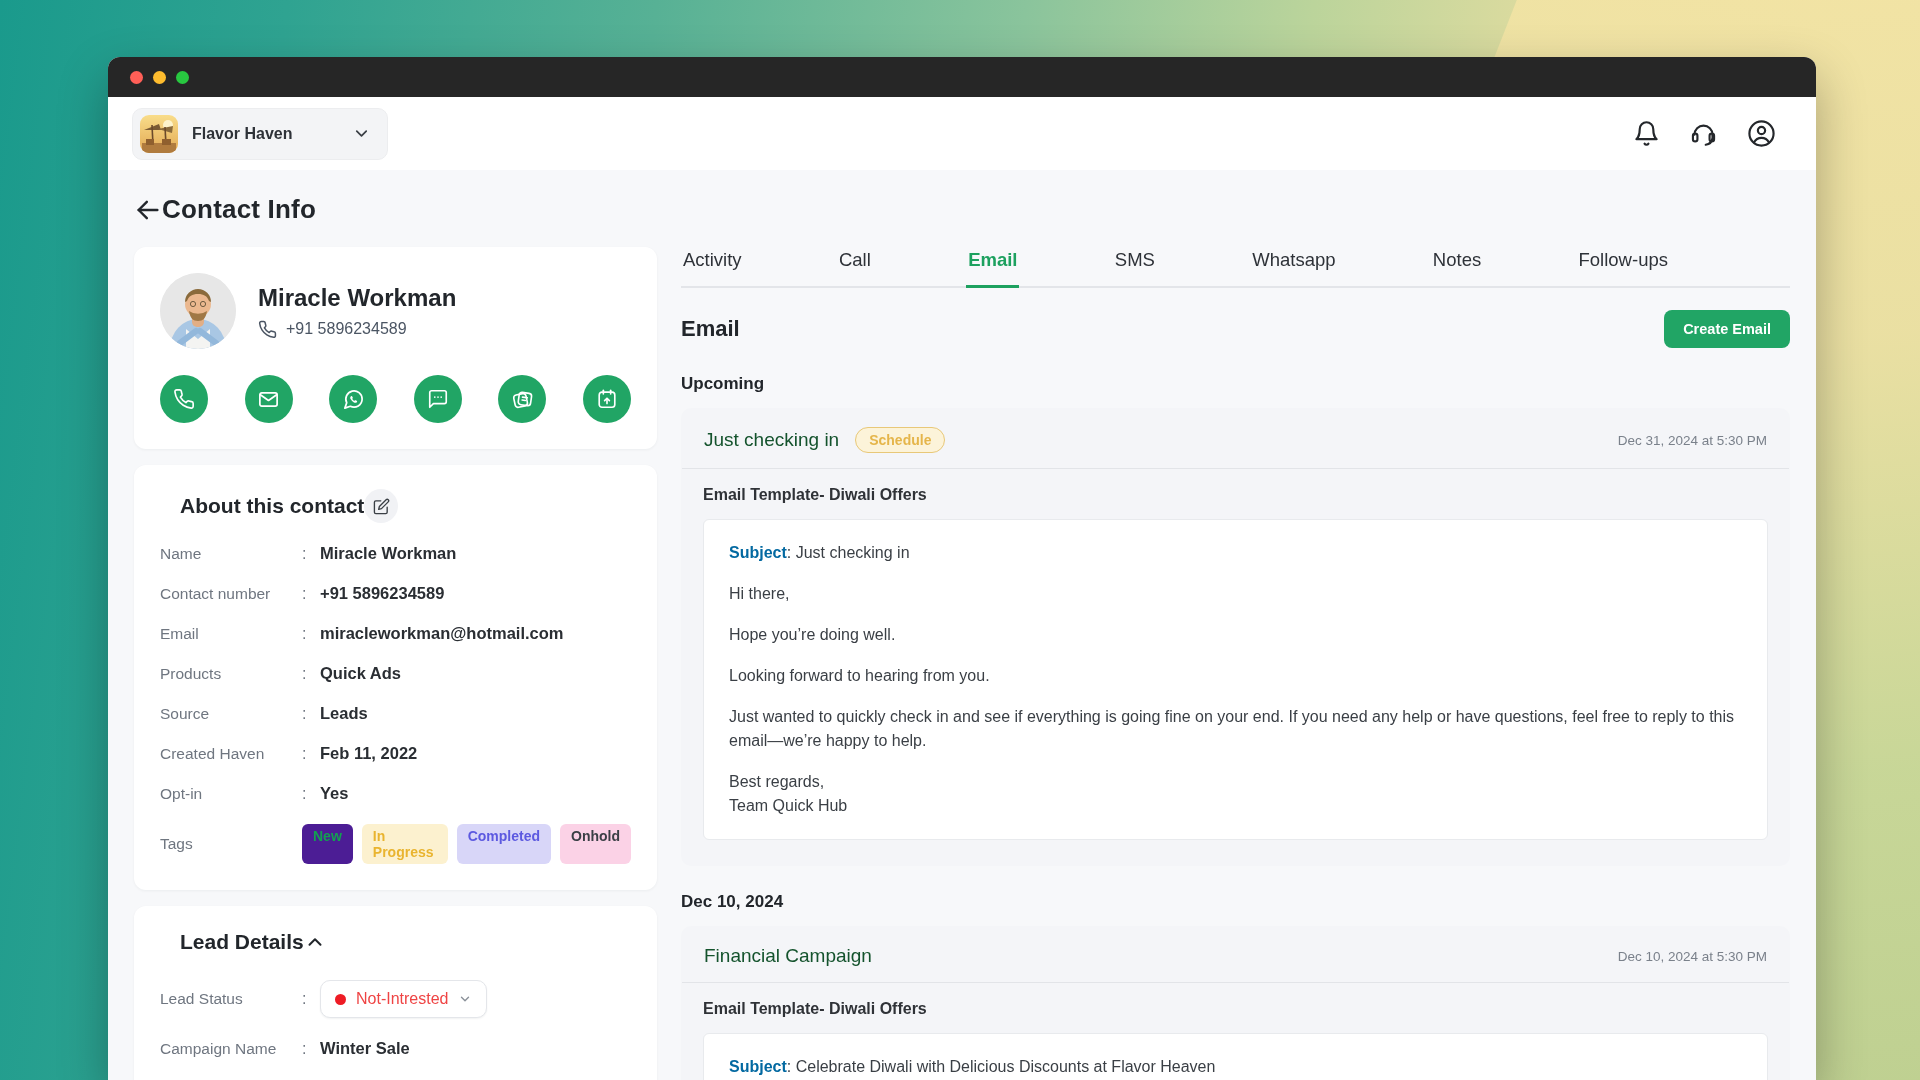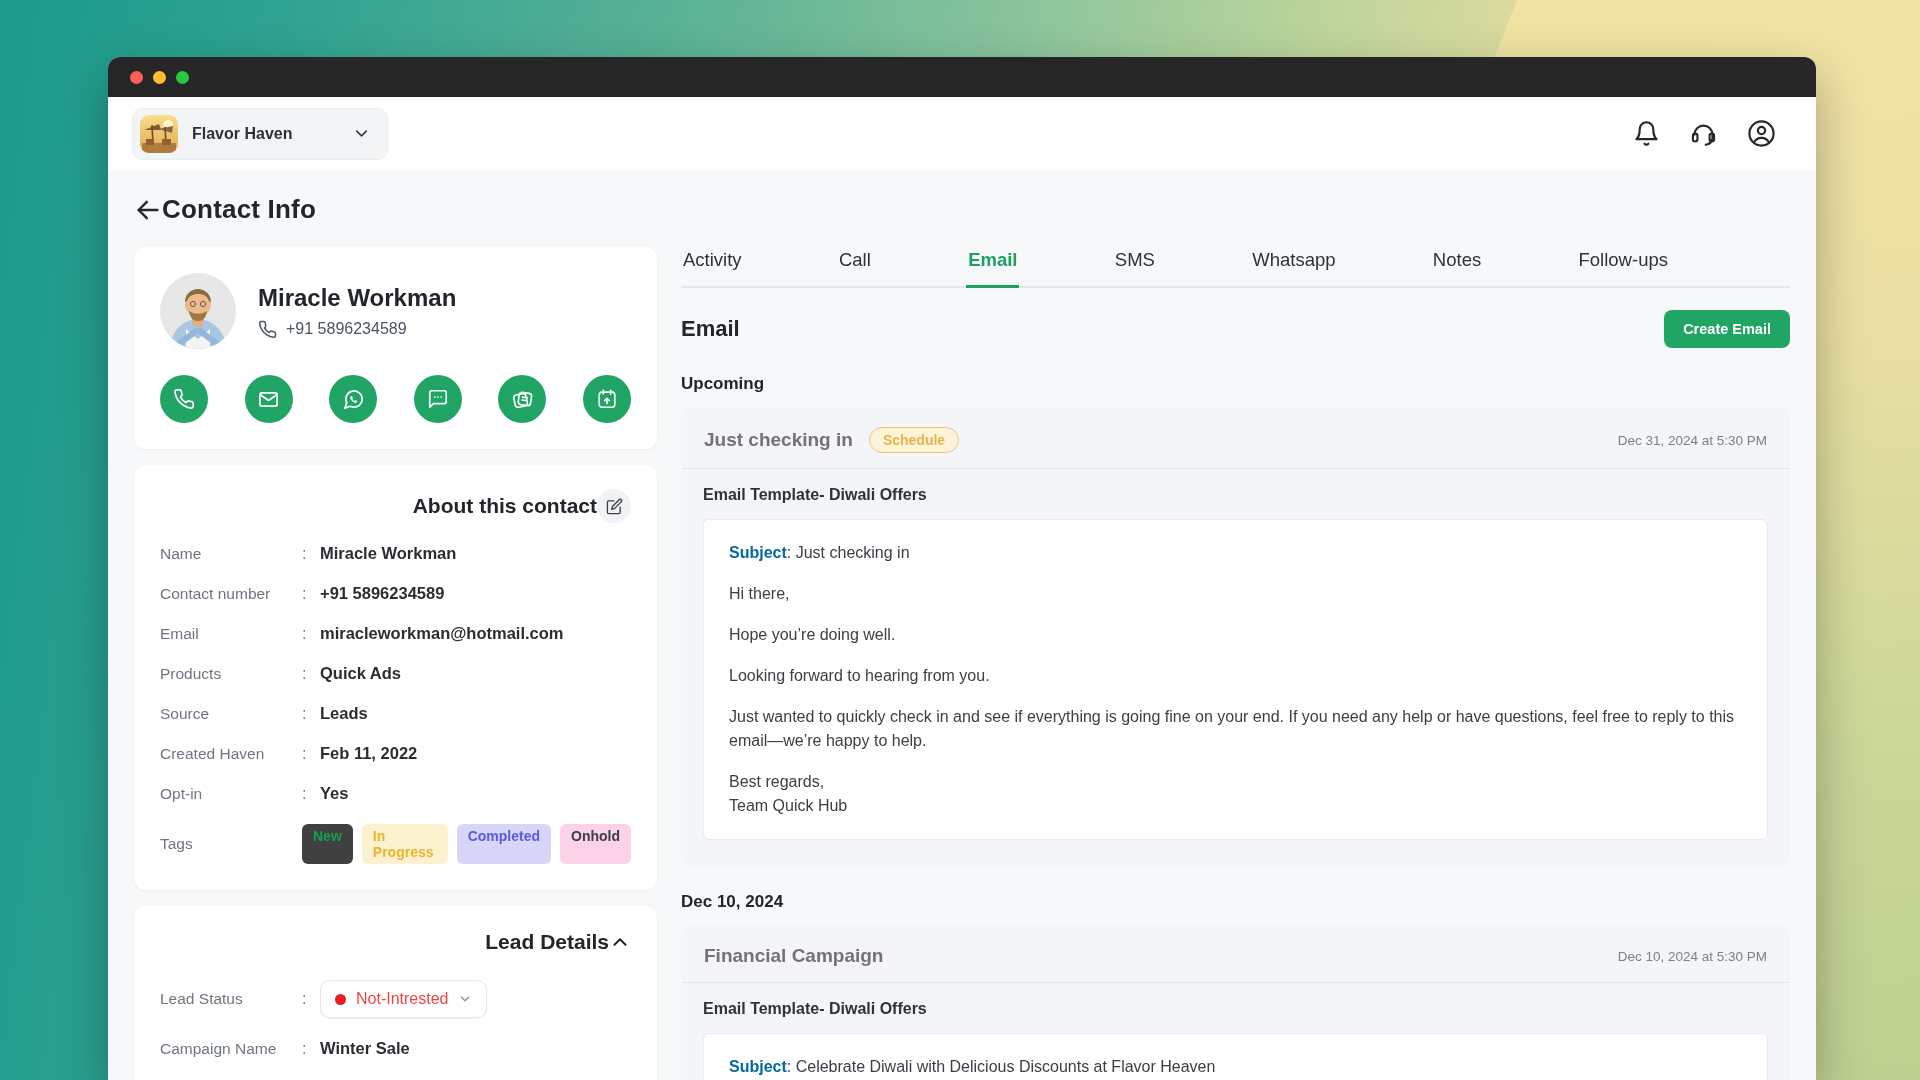--- a/index.html
+++ b/index.html
@@ -43,48 +43,48 @@
   
   .profile-card { padding:26px; margin-bottom:16px; }
   .profile-top { display:flex; align-items:center; gap:22px; }
   .avatar { width:76px; height:76px; border-radius:50%; overflow:hidden; background:#E9E9E9; flex:none; }
   .p-name { font-size:24px; font-weight:700; color:#22262B; }
   .p-phone { display:flex; align-items:center; gap:9px; margin-top:8px; color:#4B5563; font-size:16px; }
   .actions { display:flex; justify-content:space-between; margin-top:26px; }
   .act-btn { width:48px; height:48px; border-radius:50%; background:#21A565; display:flex; align-items:center; justify-content:center; color:#fff; cursor:pointer; border:none; }
   
   .info-card { padding:24px 26px 26px; margin-bottom:16px; }
-  .card-title-row { display:flex; align-items:center; justify-content:flex-end;margin-left:20px; }
+  .card-title-row { display:flex; align-items:center; justify-content:flex-start;margin-left:20px; }
   .card-title { font-size:21px; font-weight:700; color:#22262B; }
   .edit-btn { width:34px; height:34px; border-radius:50%; background:#F1F2F5; display:flex; align-items:center; justify-content:center; color:#3A3F45; cursor:pointer; border:none; }
   .irow { display:flex; align-items:center; margin-top:21px; font-size:16px; }
   .ilabel { width:142px; flex:none; color:#6F7680; font-size:15.5px; }
   .icolon { width:18px; flex:none; color:#6F7680; }
   .ivalue { color:#2A2E33; font-weight:600; font-size:16.5px; }
   .tags { display:flex; gap:9px; }
   .tag { font-size:14px; font-weight:600; padding:4px 11px; border-radius:6px; }
-  .tag.new { background:#404040; color:#12A150; }
+  .tag.new { background:#4c1d95; color:#12A150; }
   .tag.progress { background:#FCF1CF; color:#E9B42F; }
   .tag.completed { background:#D8D6F8; color:#5C59E0; }
   .tag.onhold { background:#FBD2E6; color:#3A3F45; }
   .status-pill { display:inline-flex; align-items:center; gap:10px; background:#fff; border:1px solid #E4E6EA; border-radius:10px; padding:9px 14px; box-shadow:0 1px 2px rgba(20,30,40,.06); cursor:pointer; }
   .status-dot { width:11px; height:11px; border-radius:50%; background:#EE1C25; }
   .status-text { font-size:16px; color:#ef4444; }
   .chev-sm { color:#8A9099; }
   
   .tabs { display:flex; justify-content:space-between; padding-right:120px; border-bottom:2px solid #E3E5E9; }
   .tab { font-size:18.5px; color:#2E3238; padding:2px 2px 14px; cursor:pointer; border-bottom:3px solid transparent; margin-bottom:-2px; }
   .tab.active { color:#1DA15F; font-weight:700; border-bottom-color:#1DA15F; }
   .panel-head { display:flex; align-items:center; justify-content:space-between; margin-top:22px; }
   .panel-title { font-size:22px; font-weight:700; color:#22262B; }
   .create-btn { background:#21A565; color:#fff; font-size:14.5px; font-weight:600; border:none; border-radius:8px; padding:11px 19px; cursor:pointer; font-family:inherit; }
   .group-heading { margin-top:26px; font-size:17px; font-weight:700; color:#22262B; }
   .mail-card { margin-top:14px; background:#F4F5F8; border-radius:10px; padding-bottom:26px; }
   .mail-card-head { display:flex; align-items:center; padding:19px 22px 15px; border-bottom:1px solid #E2E4E8; margin:0 1px; }
-  .mail-title { font-size:19px; font-weight:700; color:#737373; }
+  .mail-title { font-size:19px; font-weight:400; color:#14532d; }
   .badge { margin-left:16px; font-size:14px; font-weight:600; color:#E5B54A; background:#FCF3D9; border:1.5px solid #E8C878; border-radius:999px; padding:4px 13px; }
   .mail-date { margin-left:auto; font-size:13.5px; color:#7A818B; }
   .template-label { padding:17px 22px 0; font-size:16px; font-weight:700; color:#2F3237; }
   .mail-body { margin:15px 22px 0; background:#fff; border:1px solid #E8EAED; border-radius:6px; padding:21px 25px; font-size:16px; color:#3A3F45; line-height:1.5; }
   .mail-body p { margin-bottom:17px; }
   .mail-body p:last-child { margin-bottom:0; }
   .subj-label { font-weight:700; color:#0369a1; }
 </style>
 </head>
 <body>

